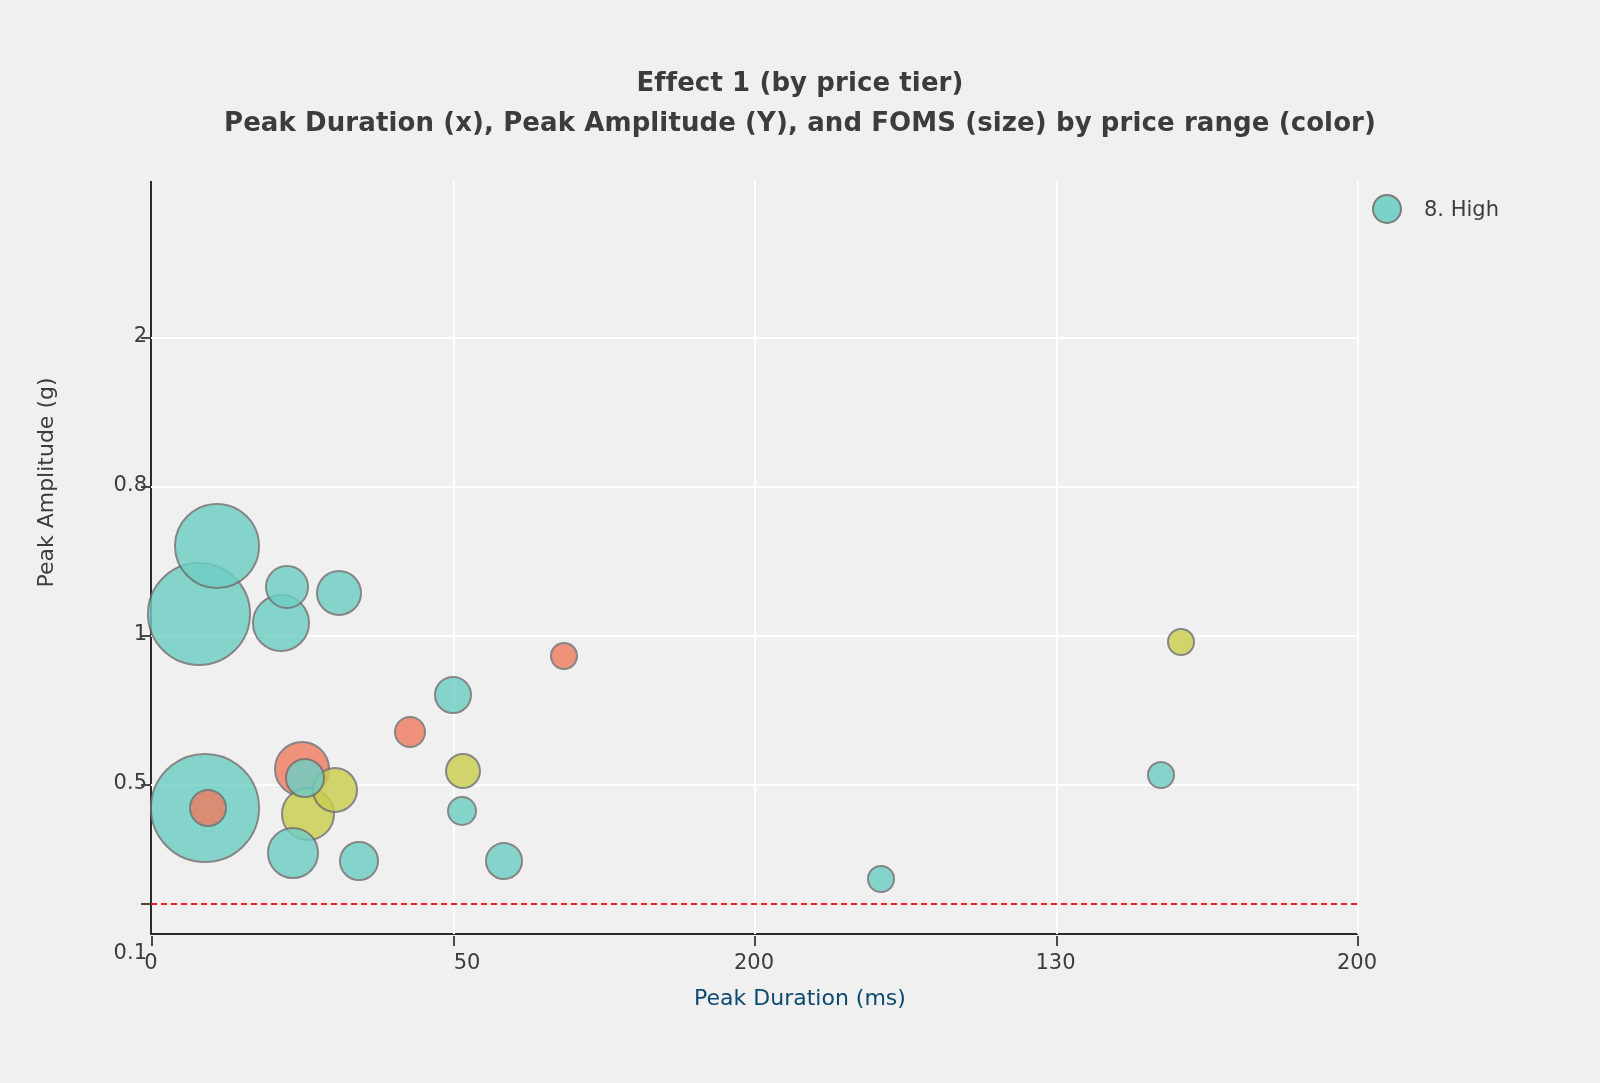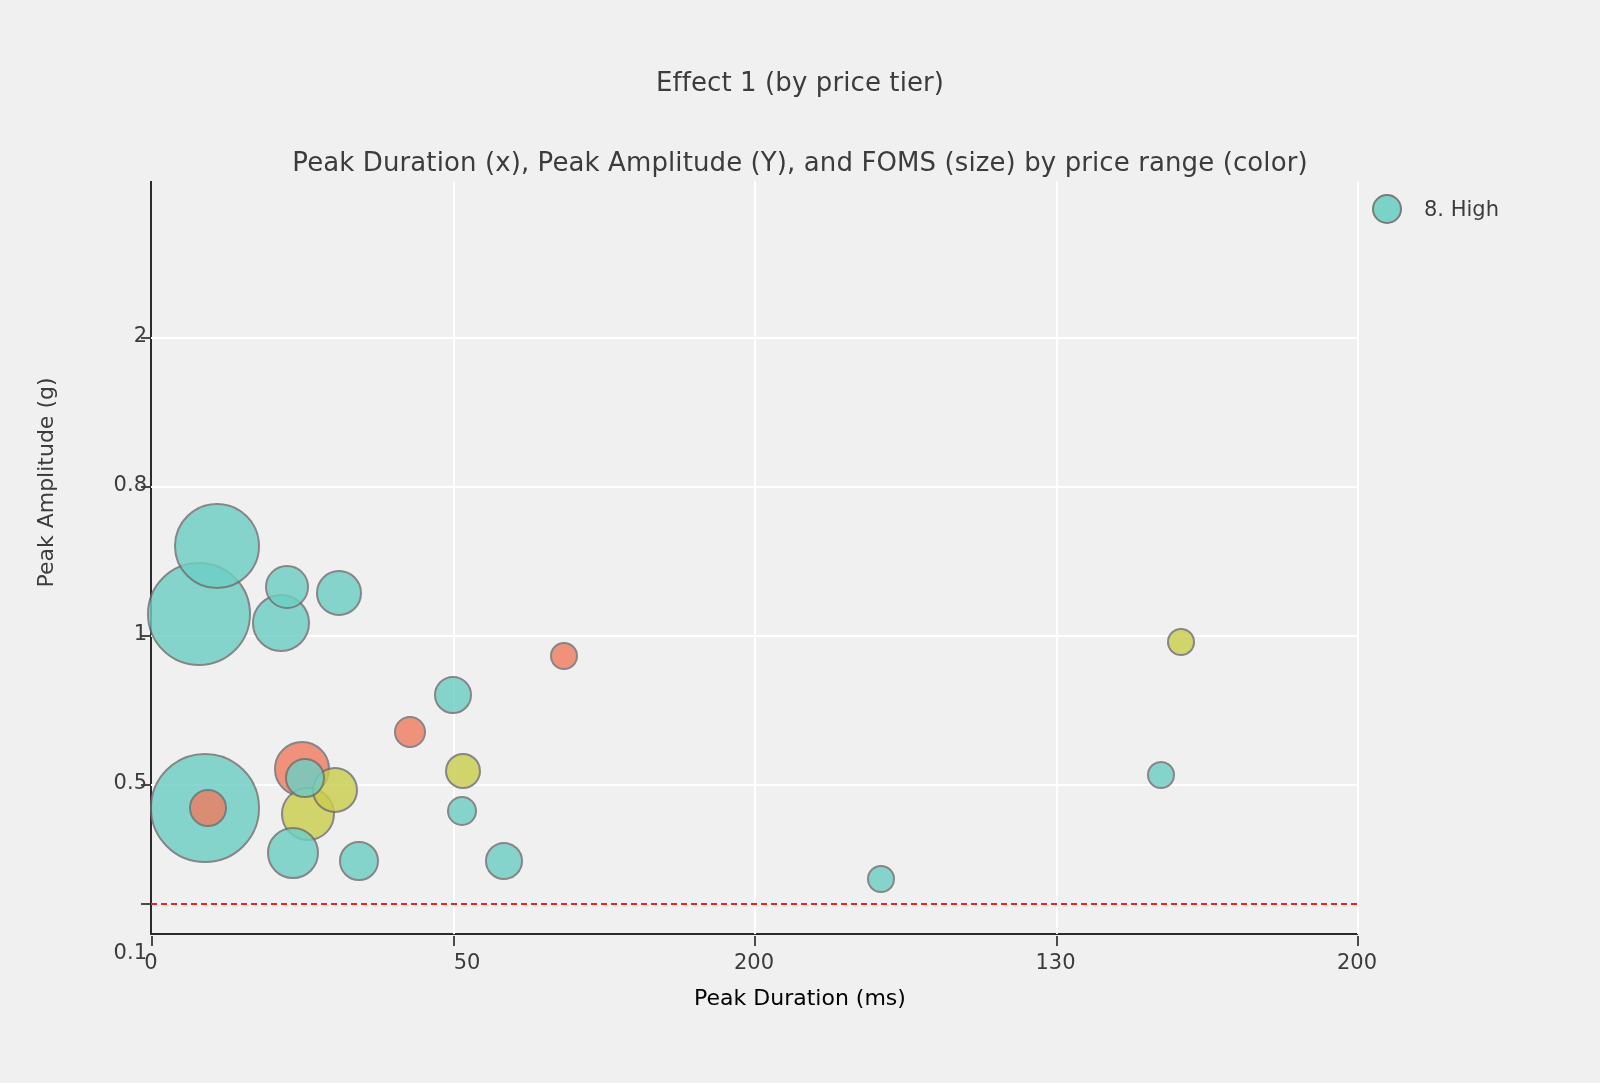--- a/index.html
+++ b/index.html
@@ -23,24 +23,24 @@
   .title-block {
     position: absolute;
     left: 0; right: 0; top: 62px;
     text-align: center;
     pointer-events: none;
   }
   .title-line {
     font-size: 26px;
     color: #3c3c3c;
     line-height: 40px;
-    font-weight: 400;
+    font-weight: 700;
     letter-spacing: 0.1px;
   }
-  .title-line.sub { font-size: 26px; margin-top: 40px; }
+  .title-line.sub { font-size: 26px; }
 
   
   #plot-area {
     position: absolute;
     left: 151px;
     top: 181px;
     width: 1206px;
     height: 753px;
     background: transparent;
   }
@@ -104,21 +104,21 @@
     white-space: nowrap;
   }
 
   
   #xlabel {
     position: absolute;
     left: 0; right: 0;
     top: 985px;
     text-align: center;
     font-size: 22px;
-    color: #000000;
+    color: #0c4a6e;
   }
   #ylabel {
     position: absolute;
     left: -205px;
     top: 470px;
     width: 500px;
     text-align: center;
     font-size: 22px;
     color: #3c3c3c;
     transform: rotate(-90deg);

